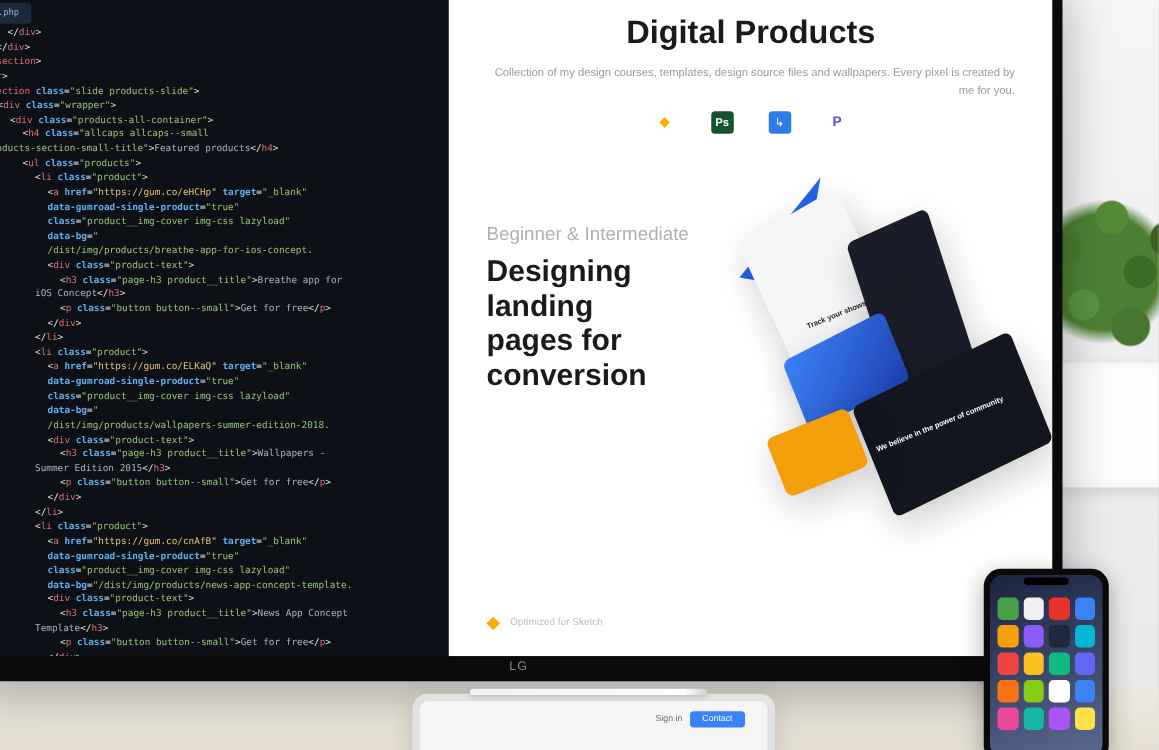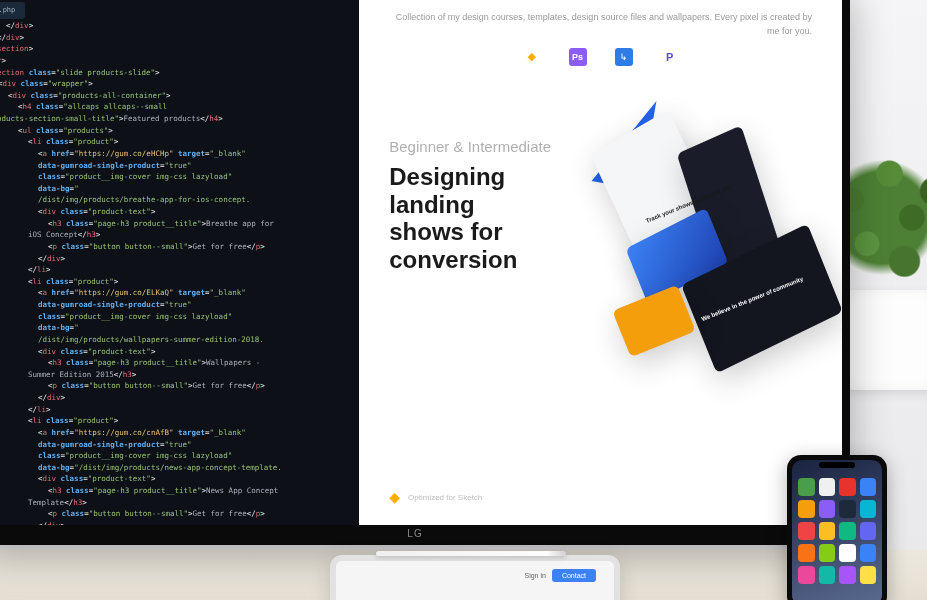--- a/index.html
+++ b/index.html
@@ -114,21 +114,21 @@
     .tool-icon {
       width: 18px;
       height: 18px;
       border-radius: 3px;
       display: flex;
       align-items: center;
       justify-content: center;
       font-size: 11px;
     }
     .ic-sketch { color: #fdad00; }
-    .ic-ps { background: #8b5cf6; color: white; font-size: 9px; font-weight: bold; }
+    .ic-ps { background: #14532d; color: white; font-size: 9px; font-weight: bold; }
     .ic-blue { background: #2e7ce8; color: white; font-size: 9px; }
     .ic-p { color: #5b4de8; font-weight: bold; }
     
     .product-section {
       display: flex;
       align-items: center;
       gap: 20px;
       margin-top: 30px;
     }
     .product-text { flex: 0 0 45%; }
@@ -407,34 +407,35 @@
           <div class="code-line indent-5"><span class="t-attr">data-bg</span>=<span class="t-str">"/dist/img/products/news-app-concept-template.</span></div>
           <div class="code-line indent-5">&lt;<span class="t-tag">div</span> <span class="t-attr">class</span>=<span class="t-str">"product-text"</span>&gt;</div>
           <div class="code-line indent-6">&lt;<span class="t-tag">h3</span> <span class="t-attr">class</span>=<span class="t-str">"page-h3 product__title"</span>&gt;<span class="t-txt">News App Concept</span></div>
           <div class="code-line indent-4"><span class="t-txt">Template</span>&lt;/<span class="t-tag">h3</span>&gt;</div>
           <div class="code-line indent-6">&lt;<span class="t-tag">p</span> <span class="t-attr">class</span>=<span class="t-str">"button button--small"</span>&gt;<span class="t-txt">Get for free</span>&lt;/<span class="t-tag">p</span>&gt;</div>
           <div class="code-line indent-5">&lt;/<span class="t-tag">div</span>&gt;</div>
         </div>
     </div>
 
     <div class="design-pane">
+      <h1 class="design-title">Digital Products</h1>
       <p class="design-sub">Collection of my design courses, templates, design source files and wallpapers. Every pixel is created by me for you.</p>
       <div class="icon-row">
         <span class="tool-icon ic-sketch">◆</span>
         <span class="tool-icon ic-ps">Ps</span>
         <span class="tool-icon ic-blue">↳</span>
         <span class="tool-icon ic-p">P</span>
       </div>
 
       <div class="product-section">
         <div class="product-text">
           <div class="product-eyebrow">Beginner &amp; Intermediate</div>
           <h2 class="product-title">
             <span>Designing landing</span><br>
-            <span>shows for conversion</span>
+            <span>pages for conversion</span>
           </h2>
         </div>
         <div class="product-art">
           <div class="shape-blue-tri"></div>
           <div class="art-shape shape-card-1"></div>
           <div class="art-shape shape-card-dark"></div>
           <div class="art-shape shape-blue-grad"></div>
           <div class="art-shape shape-card-dark2"></div>
           <div class="art-shape shape-orange"></div>
           <div class="card-text-1">Track your shows automatically</div>

